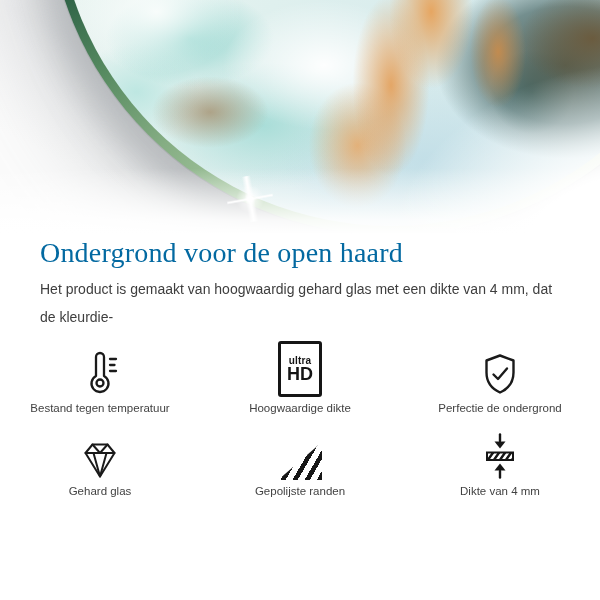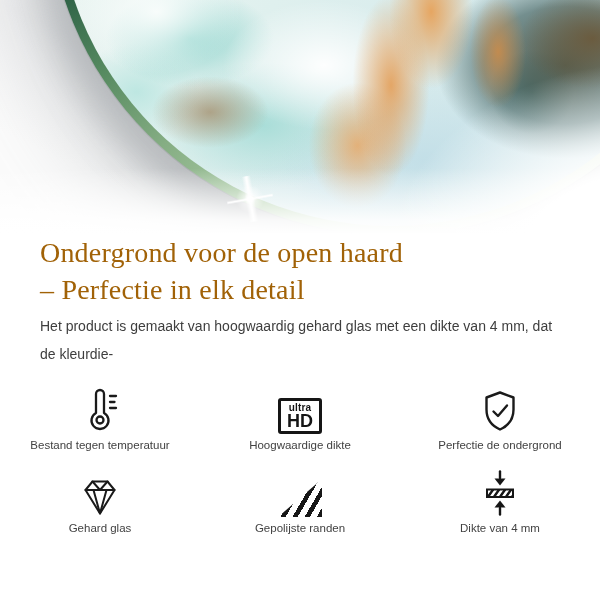--- a/index.html
+++ b/index.html
@@ -44,30 +44,30 @@
       radial-gradient(circle at 50% 50%, rgba(255,255,255,1) 0 2.5px, rgba(255,255,255,.55) 6px, rgba(255,255,255,0) 14px),
       linear-gradient(0deg, rgba(255,255,255,0) 46%, rgba(255,255,255,.95) 49.5% 50.5%, rgba(255,255,255,0) 54%),
       linear-gradient(90deg, rgba(255,255,255,0) 40%, rgba(255,255,255,.95) 49% 51%, rgba(255,255,255,0) 60%);}
   .hero-fade{position:absolute;inset:0;
     background:
       radial-gradient(360px 300px at 640px 280px, #ffffff 35%, rgba(255,255,255,0) 72%),
       linear-gradient(180deg, rgba(255,255,255,0) 72%, rgba(255,255,255,.9) 94%, #ffffff 100%);}
 
   
   h1{margin:0;padding:0 40px;font-family:"Liberation Serif","DejaVu Serif",serif;
-    font-weight:400;font-size:28px;line-height:37px;color:#a16207;letter-spacing:.2px;}
+    font-weight:400;font-size:28px;line-height:37px;color:#0369a1;letter-spacing:.2px;}
   .para{margin:4px 40px 16px;font-size:14px;line-height:28px;color:#3e3e3e;}
 
   
   .features{margin-top:6px;display:grid;grid-template-columns:repeat(3,1fr);row-gap:14px;}
   .feature{display:flex;flex-direction:column;align-items:center;}
   .icon-box{height:50px;display:flex;align-items:flex-end;justify-content:center;}
   .feature-label{margin-top:4px;font-size:11.5px;color:#424242;line-height:15px;}
   .icon-stroke{stroke:#1a1a1a;fill:none;stroke-linecap:round;stroke-linejoin:round;}
-  .icon-uhd{width:44px;height:36px;border:3px solid #151515;border-radius:3px;box-sizing:border-box;
+  .icon-uhd{width:44px;height:56px;border:3px solid #151515;border-radius:3px;box-sizing:border-box;
     display:flex;flex-direction:column;align-items:center;justify-content:center;color:#151515;}
   .uhd-top{font-size:10px;font-weight:700;line-height:11px;letter-spacing:.2px;}
   .uhd-bottom{font-size:18px;font-weight:800;line-height:17px;}
   .icon-stripes{width:44px;height:38px;
     background:repeating-linear-gradient(120deg,#171717 0 4.5px,transparent 4.5px 10.5px);
     clip-path:polygon(0 100%,100% 0,100% 100%);}
 </style>
 </head>
 <body>
 
@@ -76,21 +76,20 @@
   <div class="hero">
     <div class="disc">
       <div class="disc-art"></div>
     </div>
     <div class="sparkle"></div>
     <div class="hero-fade"></div>
   </div>
 
   <h1>
     <span style="display:block">Ondergrond voor de open haard</span>
-    <span style="display:block">– Perfectie in elk detail</span>
   </h1>
 
   <div class="para">
     <div>Het product is gemaakt van hoogwaardig gehard glas met een dikte van 4 mm, dat de kleurdie-</div>
   </div>
 
   <div class="features">
 
     <div class="feature">
       <div class="icon-box">

